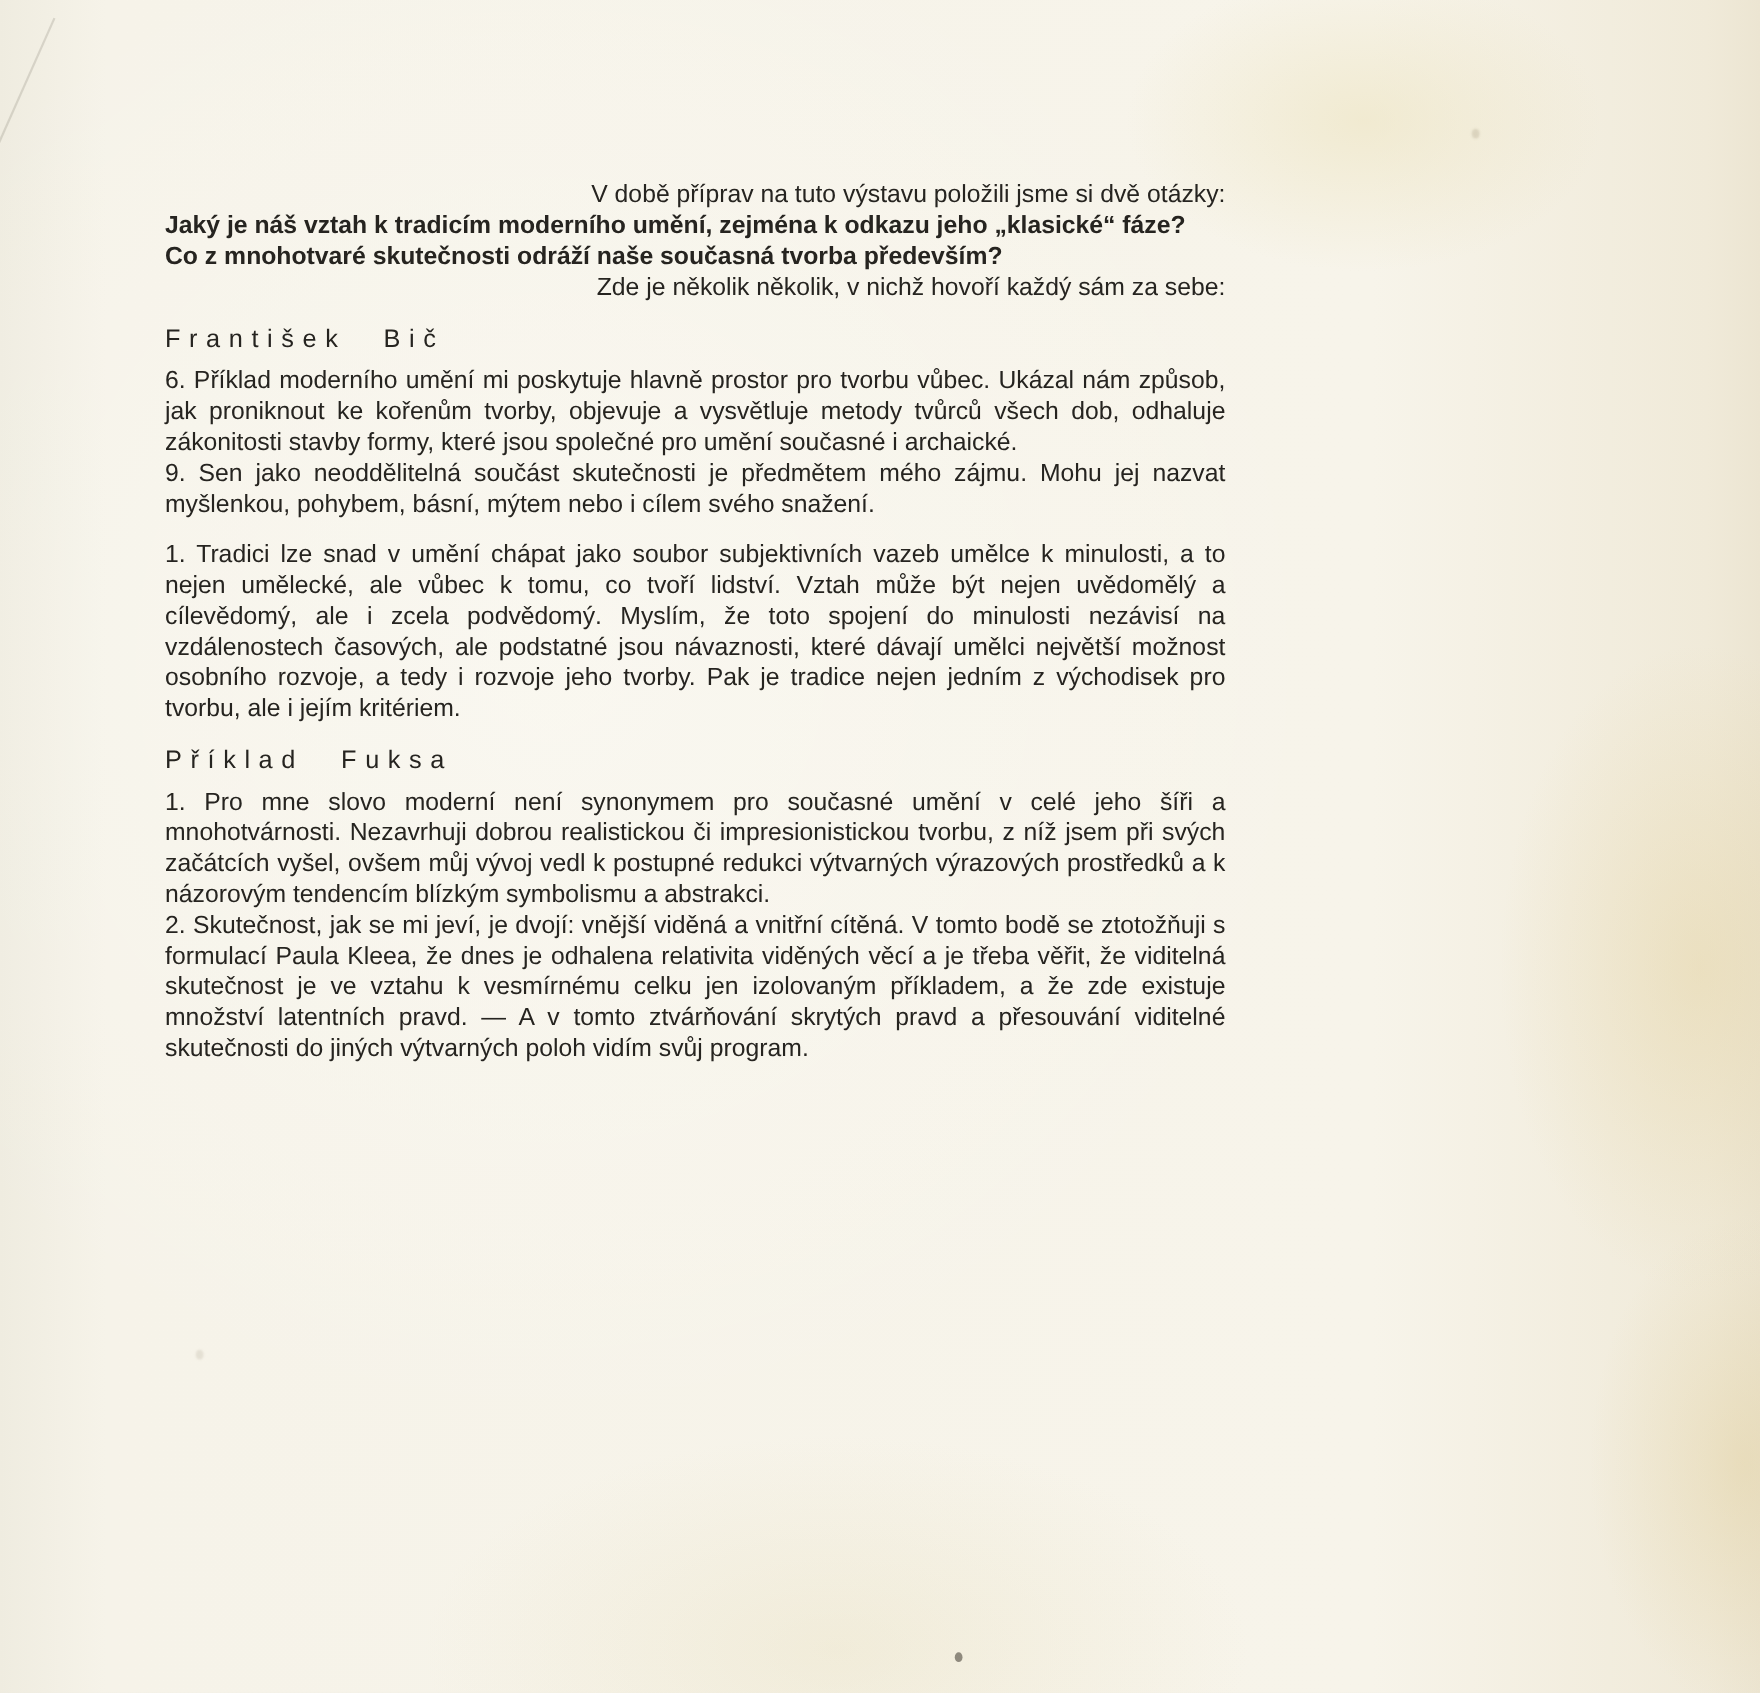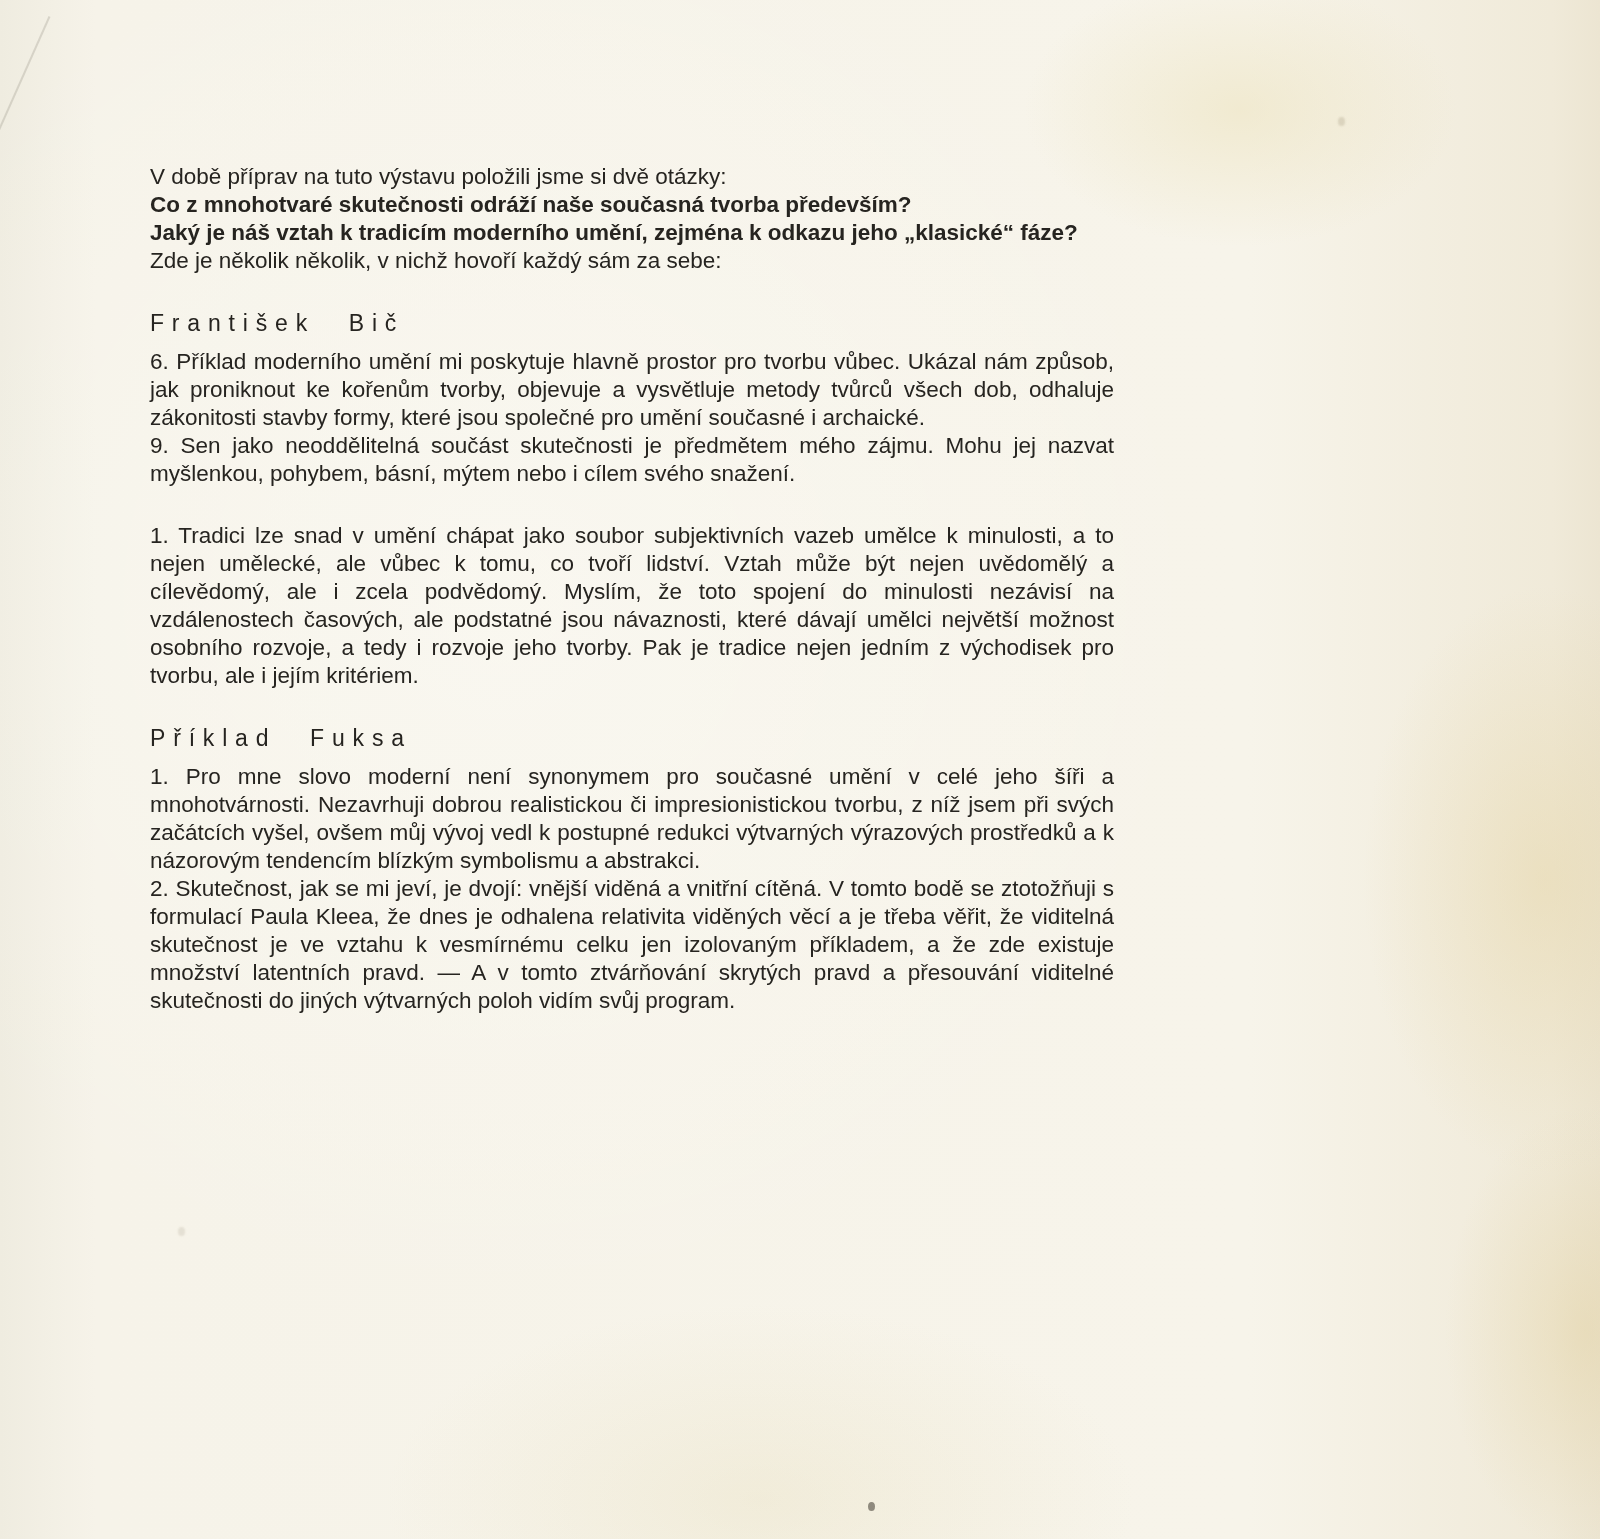--- a/index.html
+++ b/index.html
@@ -51,36 +51,36 @@
     left: 150px;
     top: 163px;
     width: 964px;
     font-size: 22.5px;
     line-height: 28px;
   }
   .text-block p {
     margin: 0;
   }
   .intro-line {
-    text-align: left;
+    text-align: right;
     margin: 0 0 14px 0;
   }
   .question {
     font-weight: 700;
     text-align: justify;
     margin: 0 0 10px 0;
   }
   .question:last-of-type {
     margin-bottom: 0;
   }
   .answers-line {
     margin: 18px 0 0 0;
   }
   .statement {
-    margin-top: 34px;
+    margin-top: 18px;
   }
   .author {
     font-size: 23px;
     font-weight: 400;
     letter-spacing: 0.34em;
     word-spacing: 0.85em;
     margin: 0 0 11px 0;
   }
   .para {
     text-align: justify;
@@ -91,22 +91,22 @@
 <body>
 
 <div class="page">
   <div class="crease"></div>
   <div class="speck"></div>
 
   <div class="text-block">
 
     <p class="intro-line">V době příprav na tuto výstavu položili jsme si dvě otázky:</p>
 
+    <p class="question">Jaký je náš vztah k tradicím moderního umění, zejména k odkazu jeho „klasické“ fáze?</p>
     <p class="question">Co z mnohotvaré skutečnosti odráží naše současná tvorba především?</p>
-    <p class="question">Jaký je náš vztah k tradicím moderního umění, zejména k odkazu jeho „klasické“ fáze?</p>
 
     <p class="intro-line answers-line">Zde je několik několik, v nichž hovoří každý sám za sebe:</p>
 
     <section class="statement">
       <h2 class="author">František Bič</h2>
       <p class="para">6. Příklad moderního umění mi poskytuje hlavně prostor pro tvorbu vůbec. Ukázal nám způsob, jak proniknout ke kořenům tvorby, objevuje a vysvětluje metody tvůrců všech dob, odhaluje zákonitosti stavby formy, které jsou společné pro umění současné i archaické.</p>
       <p class="para">9. Sen jako neoddělitelná součást skutečnosti je předmětem mého zájmu. Mohu jej nazvat myšlenkou, pohybem, básní, mýtem nebo i cílem svého snažení.</p>
     </section>
 
     <section class="statement">

